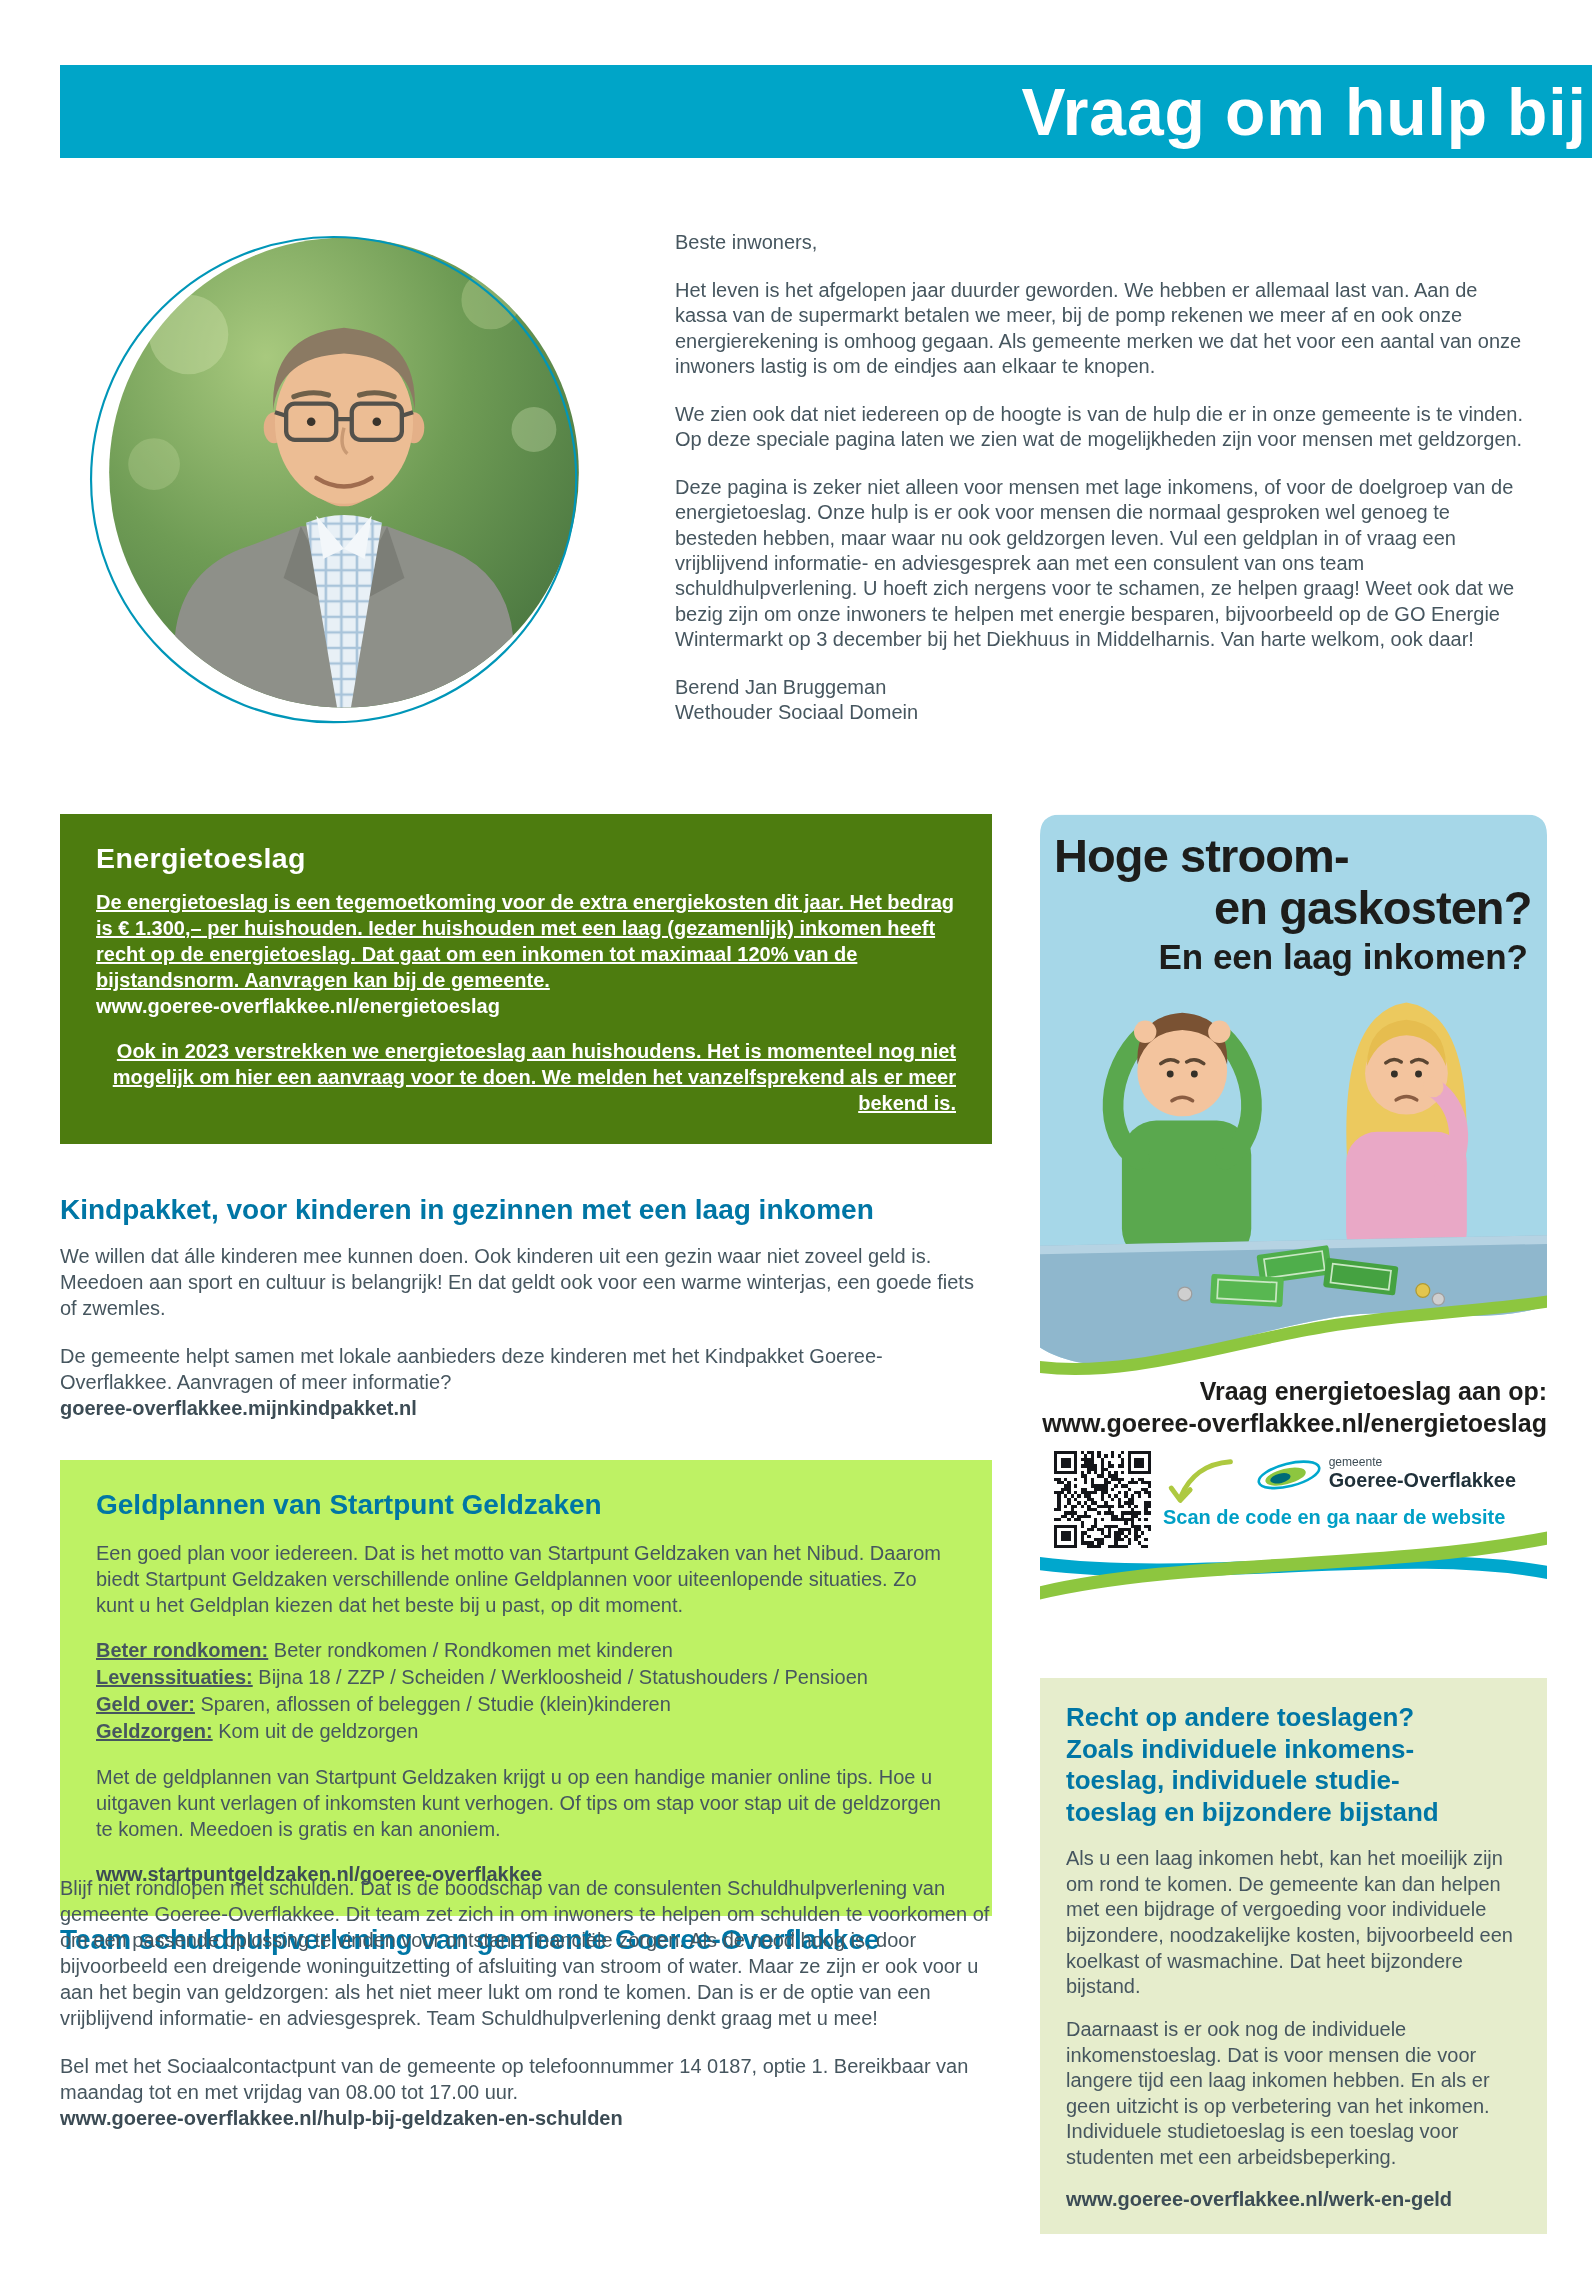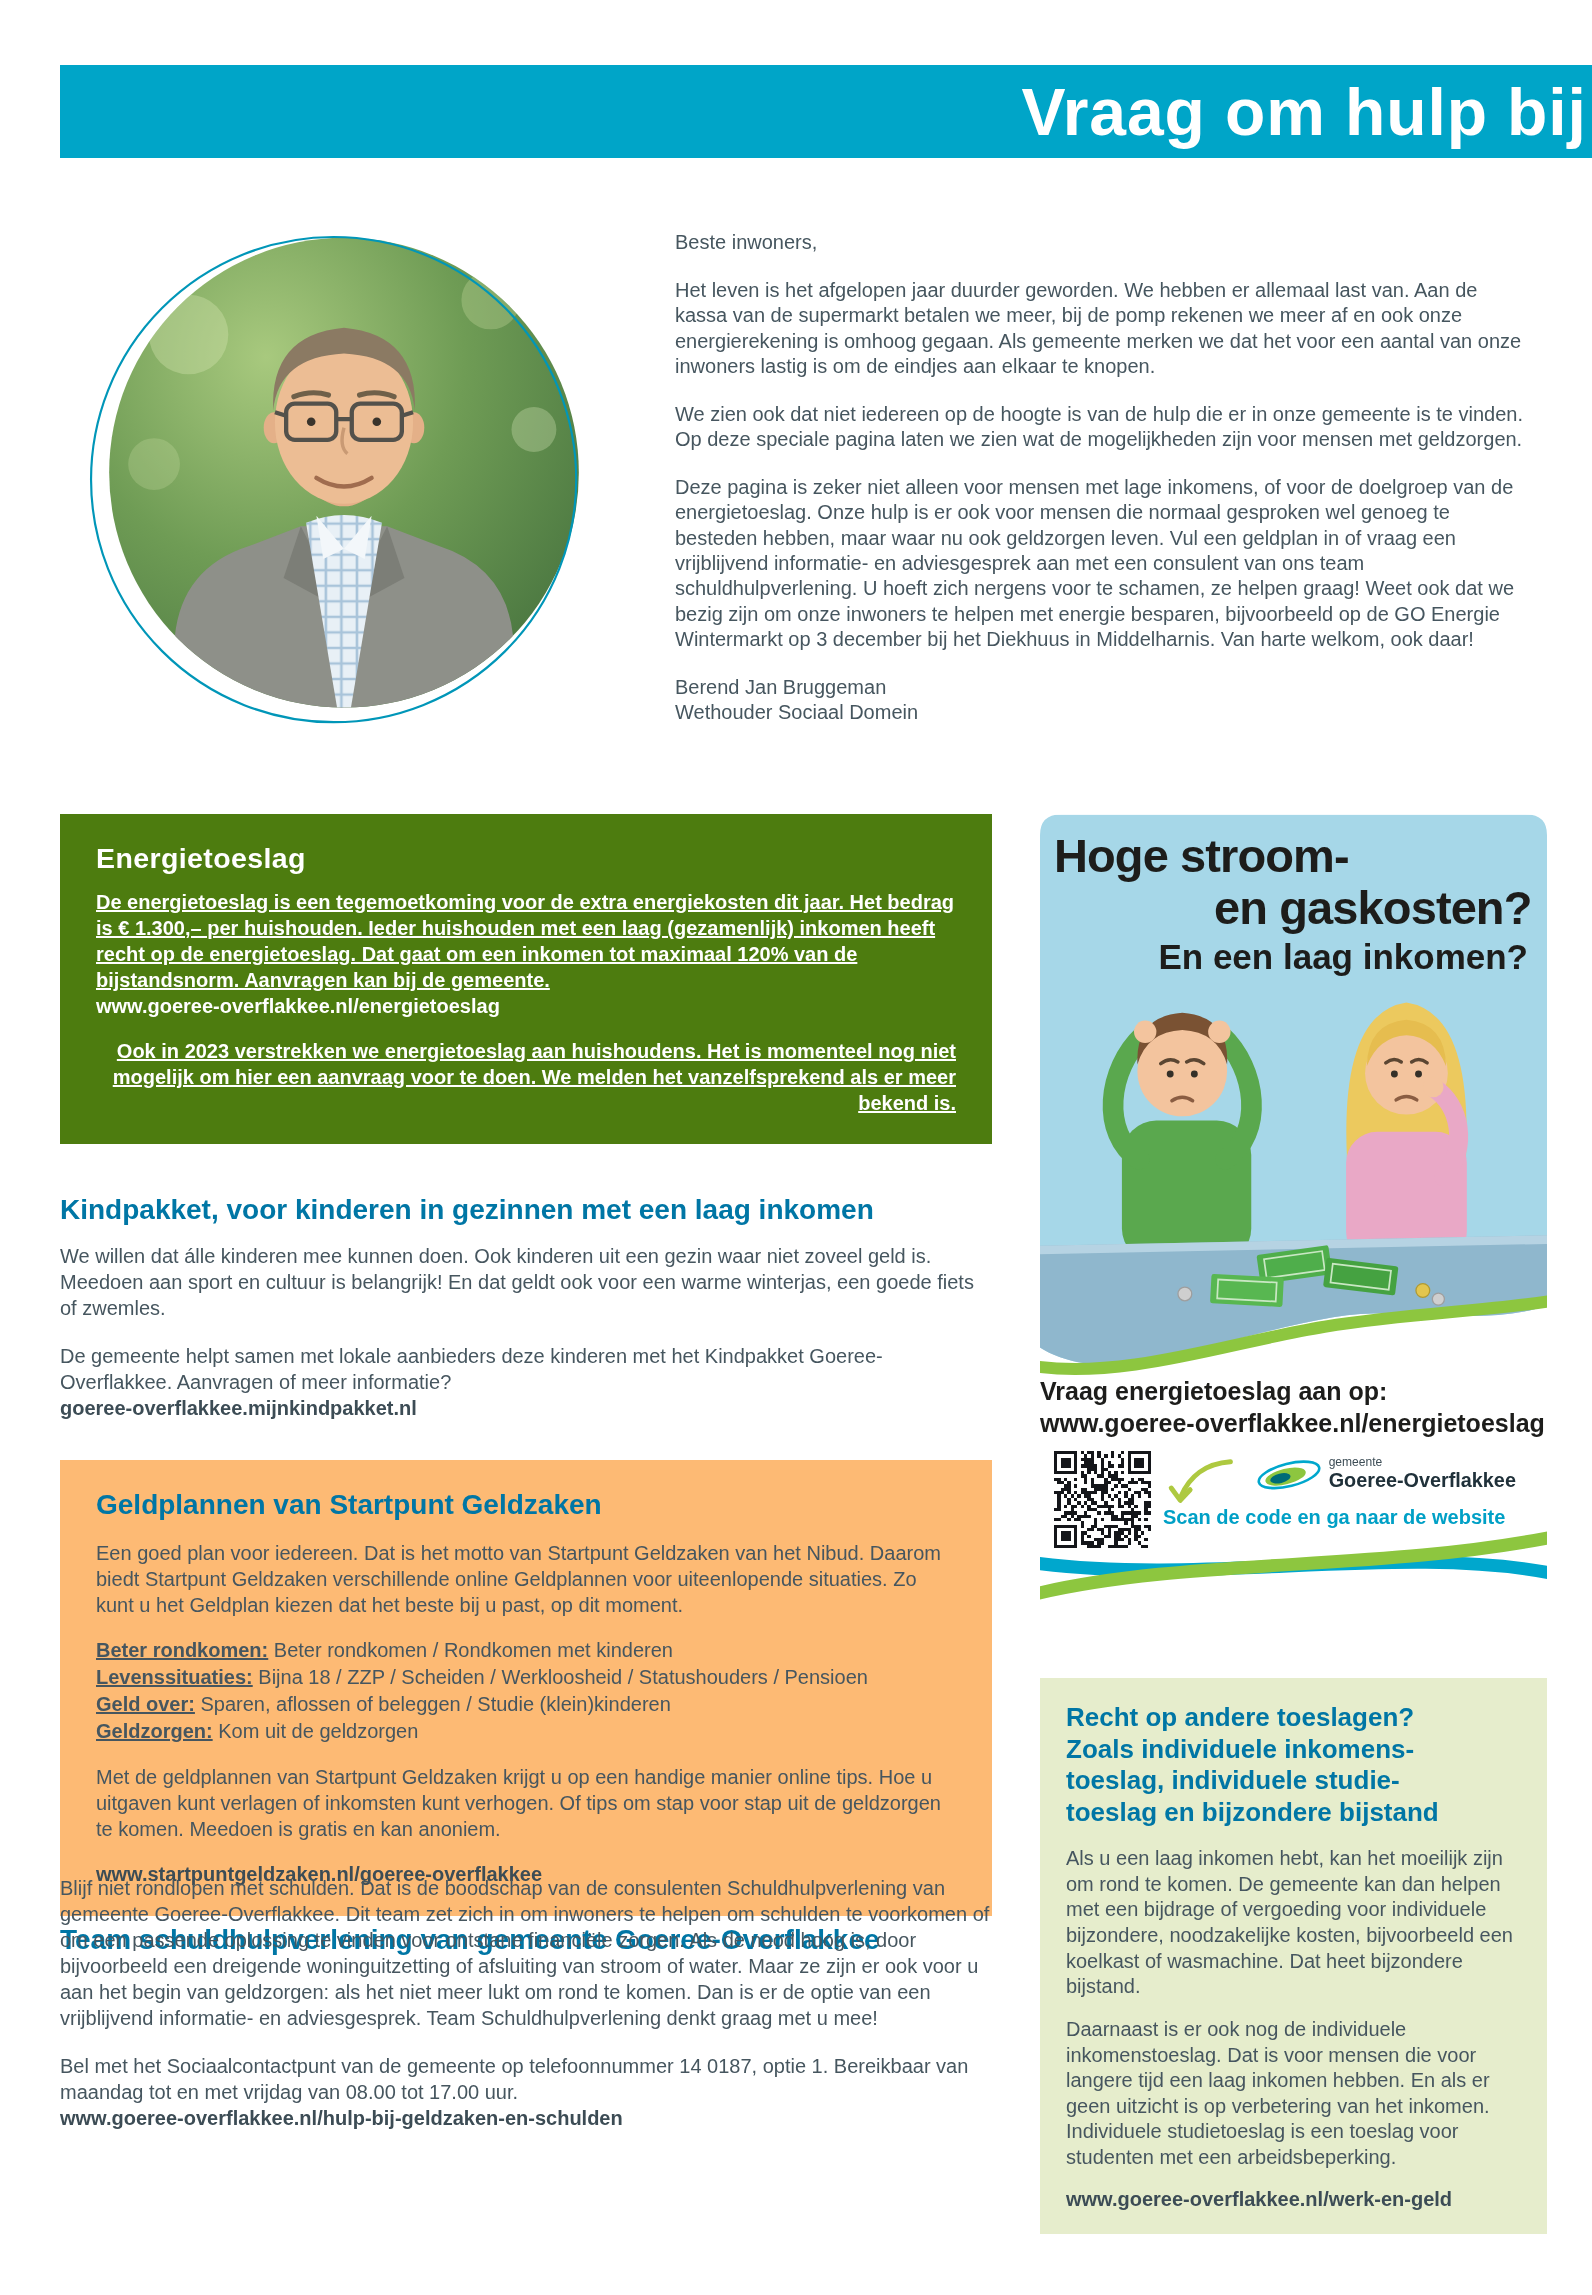--- a/index.html
+++ b/index.html
@@ -35,38 +35,38 @@
   
   .section-title { color:#0076a5; font-weight:700; font-size:28px; line-height:1.2; margin:0; }
   .kp-title { left:60px; top:1193px; width:949px; }
   .kp-body  { left:60px; top:1243px; width:932px; }
   .body-text { font-size:20px; line-height:1.3; color:#46565f; }
   .body-text p { margin:0 0 22.4px 0; }
   .body-text p.tight { margin-bottom:0; }
   .bold-link { font-weight:700; color:#3c4c55; font-size:20px; line-height:1.3; }
 
   
-  .geldplan-box { left:60px; top:1460px; width:932px; background:#fdba74; padding:29px 36px; }
+  .geldplan-box { left:60px; top:1460px; width:932px; background:#bef264; padding:29px 36px; }
   .box-title { color:#0076a5; font-weight:700; font-size:28px; margin-bottom:19px; }
   .geldplan-box p { margin:0 0 19px 0; font-size:20px; line-height:1.3; }
   .geldplan-list { margin:0 0 19px 0; }
   .geldplan-list .row { font-size:20px; line-height:1.35; }
   .lbl { font-weight:700; text-decoration:underline; }
 
   
   .sh-title { left:60px; top:1923px; width:958px; }
   .sh-body  { left:60px; top:1875px; width:932px; }
 
   
   .poster { left:1040px; top:814px; width:507px; height:790px; }
   .poster-art { position:absolute; left:0; top:0; width:507px; height:790px; }
   .pt1 { position:absolute; left:14px;  top:14px;  font-size:47px; font-weight:700; color:#1d1d1b; letter-spacing:-0.9px; }
   .pt2 { position:absolute; right:15.5px; top:66px;  font-size:47px; font-weight:700; color:#1d1d1b; letter-spacing:-0.9px;text-align:right; }
   .pt3 { position:absolute; right:19px; top:123px; font-size:35px; font-weight:700; color:#1d1d1b; }
-  .cta { position:absolute; left:0; right:0; text-align:left; font-weight:700; color:#1d1d1b; font-size:25px; }
+  .cta { position:absolute; left:0; right:0; text-align:right; font-weight:700; color:#1d1d1b; font-size:25px; }
   .cta1 { top:563px; } .cta2 { top:595px; }
   .qr    { position:absolute; left:14px;  top:637px; width:97px; height:97px; }
   .arrow { position:absolute; left:123px; top:640px; width:74px;  height:55px; }
   .logo  { position:absolute; left:216px; top:635px; width:285px; height:50px; }
   .scan  { position:absolute; left:123px; top:692px; width:380px; font-size:20px; font-weight:700; color:#00a0c6; }
 
   
   .toeslag-box { left:1040px; top:1678px; width:507px; background:#e6edcc; padding:24px 26px 22.4px 26px; }
   .toeslag-title div { color:#0076a5; font-weight:700; font-size:26px; line-height:1.22; }
   .toeslag-box p { font-size:20px; line-height:1.28; margin:17.3px 0 0 0; }

